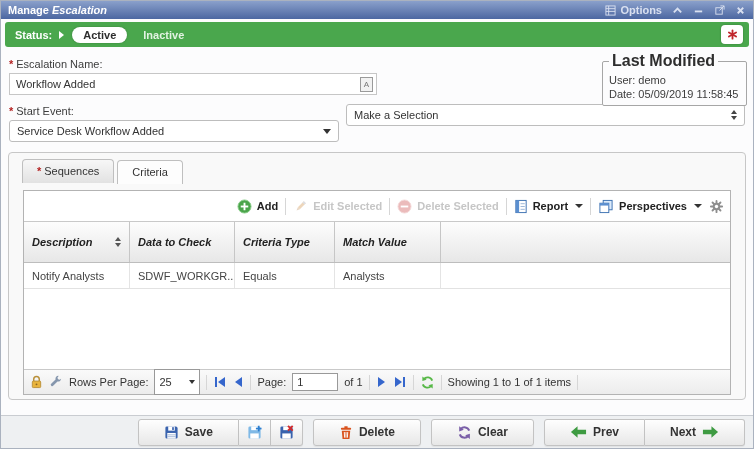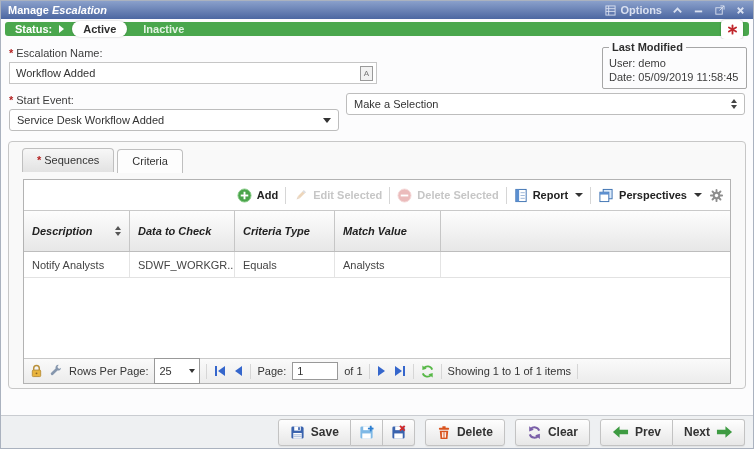--- a/index.html
+++ b/index.html
@@ -10,21 +10,21 @@
   
   .titlebar { height:18px; background:linear-gradient(#8aa0cb,#4c67a1); display:flex; align-items:center; padding:0 7px; color:#fff; flex:0 0 auto; }
   .titlebar .title { font-weight:bold; font-size:11px; }
   .titlebar .title .em { font-style:italic; }
   .titlebar .spacer { flex:1; }
   .tb-right { display:flex; align-items:center; gap:10px; color:#d9e0f0; }
   .tb-btn { display:flex; align-items:center; gap:4px; font-weight:bold; cursor:pointer;padding-left:27px; }
   .tb-ico { width:11px; height:11px; display:inline-block; }
 
   
-  .statusbar { margin:3px 4px 3px 4px; height:14px; background:#4aa74d; border-radius:3px; display:flex; align-items:center; padding:0 6px; flex:0 0 auto; }
+  .statusbar { margin:3px 4px 3px 4px; height:25px; background:#4aa74d; border-radius:3px; display:flex; align-items:center; padding:0 6px; flex:0 0 auto; }
   .status-label { color:#fff; font-weight:bold; margin-left:4px; }
   .status-caret { width:0; height:0; border-left:5px solid #fff; border-top:4px solid transparent; border-bottom:4px solid transparent; margin:0 8px 0 7px; }
   .pill { background:#fff; border-radius:9px; padding:2px 11px; font-weight:bold; color:#2d2d2d; box-shadow:0 0 2px rgba(0,0,0,.25); cursor:pointer; }
   .status-inactive { color:#e2f3e2; font-weight:bold; margin-left:16px; cursor:pointer; }
   .req-badge { margin-left:auto; background:#fff; border-radius:4px; width:22px; height:19px; display:flex; align-items:center; justify-content:center; cursor:pointer; box-shadow:0 0 2px rgba(0,0,0,.3); }
 
   
   .form { position:relative; height:100px; padding:8px 8px 0 8px; background:#fcfcfd; flex:0 0 auto; }
   .lbl { font-size:11px; color:#3c3c3c; margin-bottom:3px; }
   .req { color:#b42121; font-weight:bold; margin-right:3px; }
@@ -34,21 +34,21 @@
   .row2 { margin-top:10px; }
   .sel { height:22px; border:1px solid #bdbdbd; border-radius:3px; background:#fff; display:flex; align-items:center; padding:0 7px; color:#333; cursor:pointer; }
   .sel .val { flex:1; overflow:hidden; white-space:nowrap; }
   .tri-down { width:0; height:0; border-top:5px solid #333; border-left:4px solid transparent; border-right:4px solid transparent; }
   .updown { display:flex; flex-direction:column; gap:2px; align-items:center; }
   .updown .u { width:0;height:0;border-bottom:4px solid #444;border-left:3.5px solid transparent;border-right:3.5px solid transparent; }
   .updown .d { width:0;height:0;border-top:4px solid #444;border-left:3.5px solid transparent;border-right:3.5px solid transparent; }
   .start-sel { width:330px; }
   .abort-wrap { position:absolute; left:345px; top:54px; right:8px; }
   .lastmod { position:absolute; right:6px; top:2px; width:145px; border:1px solid #a6a6a6; border-radius:2px; padding:2px 6px 5px 6px; background:#fcfcfd; }
-  .lastmod legend { font-weight:bold; font-size:11px; color:#2e2e2e; padding:0 3px; }
+  .lastmod legend { font-weight:bold; font-size:16px; color:#2e2e2e; padding:0 3px; }
   .lastmod div { color:#3c3c3c; margin-top:2px; }
 
   
   .tabbox { margin:2px 7px 0 7px; border:1px solid #c7c7c7; border-radius:4px; background:#f9f9f9; height:248px; flex:0 0 auto; }
   .tabstrip { display:flex; padding:6px 0 0 13px; gap:3px; }
   .tab { border:1px solid #bfbfbf; border-bottom:none; border-radius:4px 4px 0 0; padding:5px 14px 6px 14px; font-size:11px; color:#333; cursor:pointer; background:linear-gradient(#f7f7f7,#e2e2e2); }
   .tab.active { background:#fdfdfd; font-weight:normal; position:relative; top:1px; }
 
   .grid { margin:7px 14px 0 14px; border:1px solid #b3b3b3; background:#fff; height:205px; display:flex; flex-direction:column; }
   .gtoolbar { height:30px; display:flex; align-items:center; justify-content:flex-end; padding:0 6px; gap:7px; background:#fff; }
@@ -72,21 +72,21 @@
   .gfoot .vsep { height:15px; }
   .mini-sel { width:46px; height:26px; border:1px solid #999; background:#fff; display:flex; align-items:center; padding:0 4px; cursor:pointer; }
   .mini-sel .val { flex:1; }
   .mini-sel .tri-down { border-top-width:4px; border-left-width:3.5px; border-right-width:3.5px; }
   .page-input { width:46px; height:18px; border:1px solid #999; font-family:"Liberation Sans",sans-serif; font-size:11px; padding:0 4px; color:#333; }
   .pgbtn { display:flex; align-items:center; cursor:pointer; }
 
   
   .flex-space { flex:1; }
   .actionbar { border-top:1px solid #c9ccd1; background:#eef0f2; height:33px; display:flex; align-items:center; justify-content:flex-end; padding:0 8px; gap:10px; flex:0 0 auto; }
-  .abtn { height:27px; background:linear-gradient(#fefefe,#e7e7e7); border:1px solid #c3c3c3; border-radius:3px; display:flex; align-items:center; gap:6px; padding:0 11px; font-weight:bold; font-size:12px; color:#333; cursor:pointer; box-shadow:0 1px 1px rgba(0,0,0,.06); }
+  .abtn { height:27px; background:linear-gradient(#fefefe,#e7e7e7); border:1px solid #c3c3c3; border-radius:3px; display:flex; align-items:center; gap:6px; padding:0 25px; font-weight:bold; font-size:12px; color:#333; cursor:pointer; box-shadow:0 1px 1px rgba(0,0,0,.06); }
   .group { display:flex; }
   .group .abtn { border-radius:0; border-left-width:0; }
   .group .abtn:first-child { border-radius:3px 0 0 3px; border-left-width:1px; }
   .group .abtn:last-child { border-radius:0 3px 3px 0; }
   .icon-only { padding:0 8px; }
 </style>
 </head>
 <body>
 
 <div class="window">

